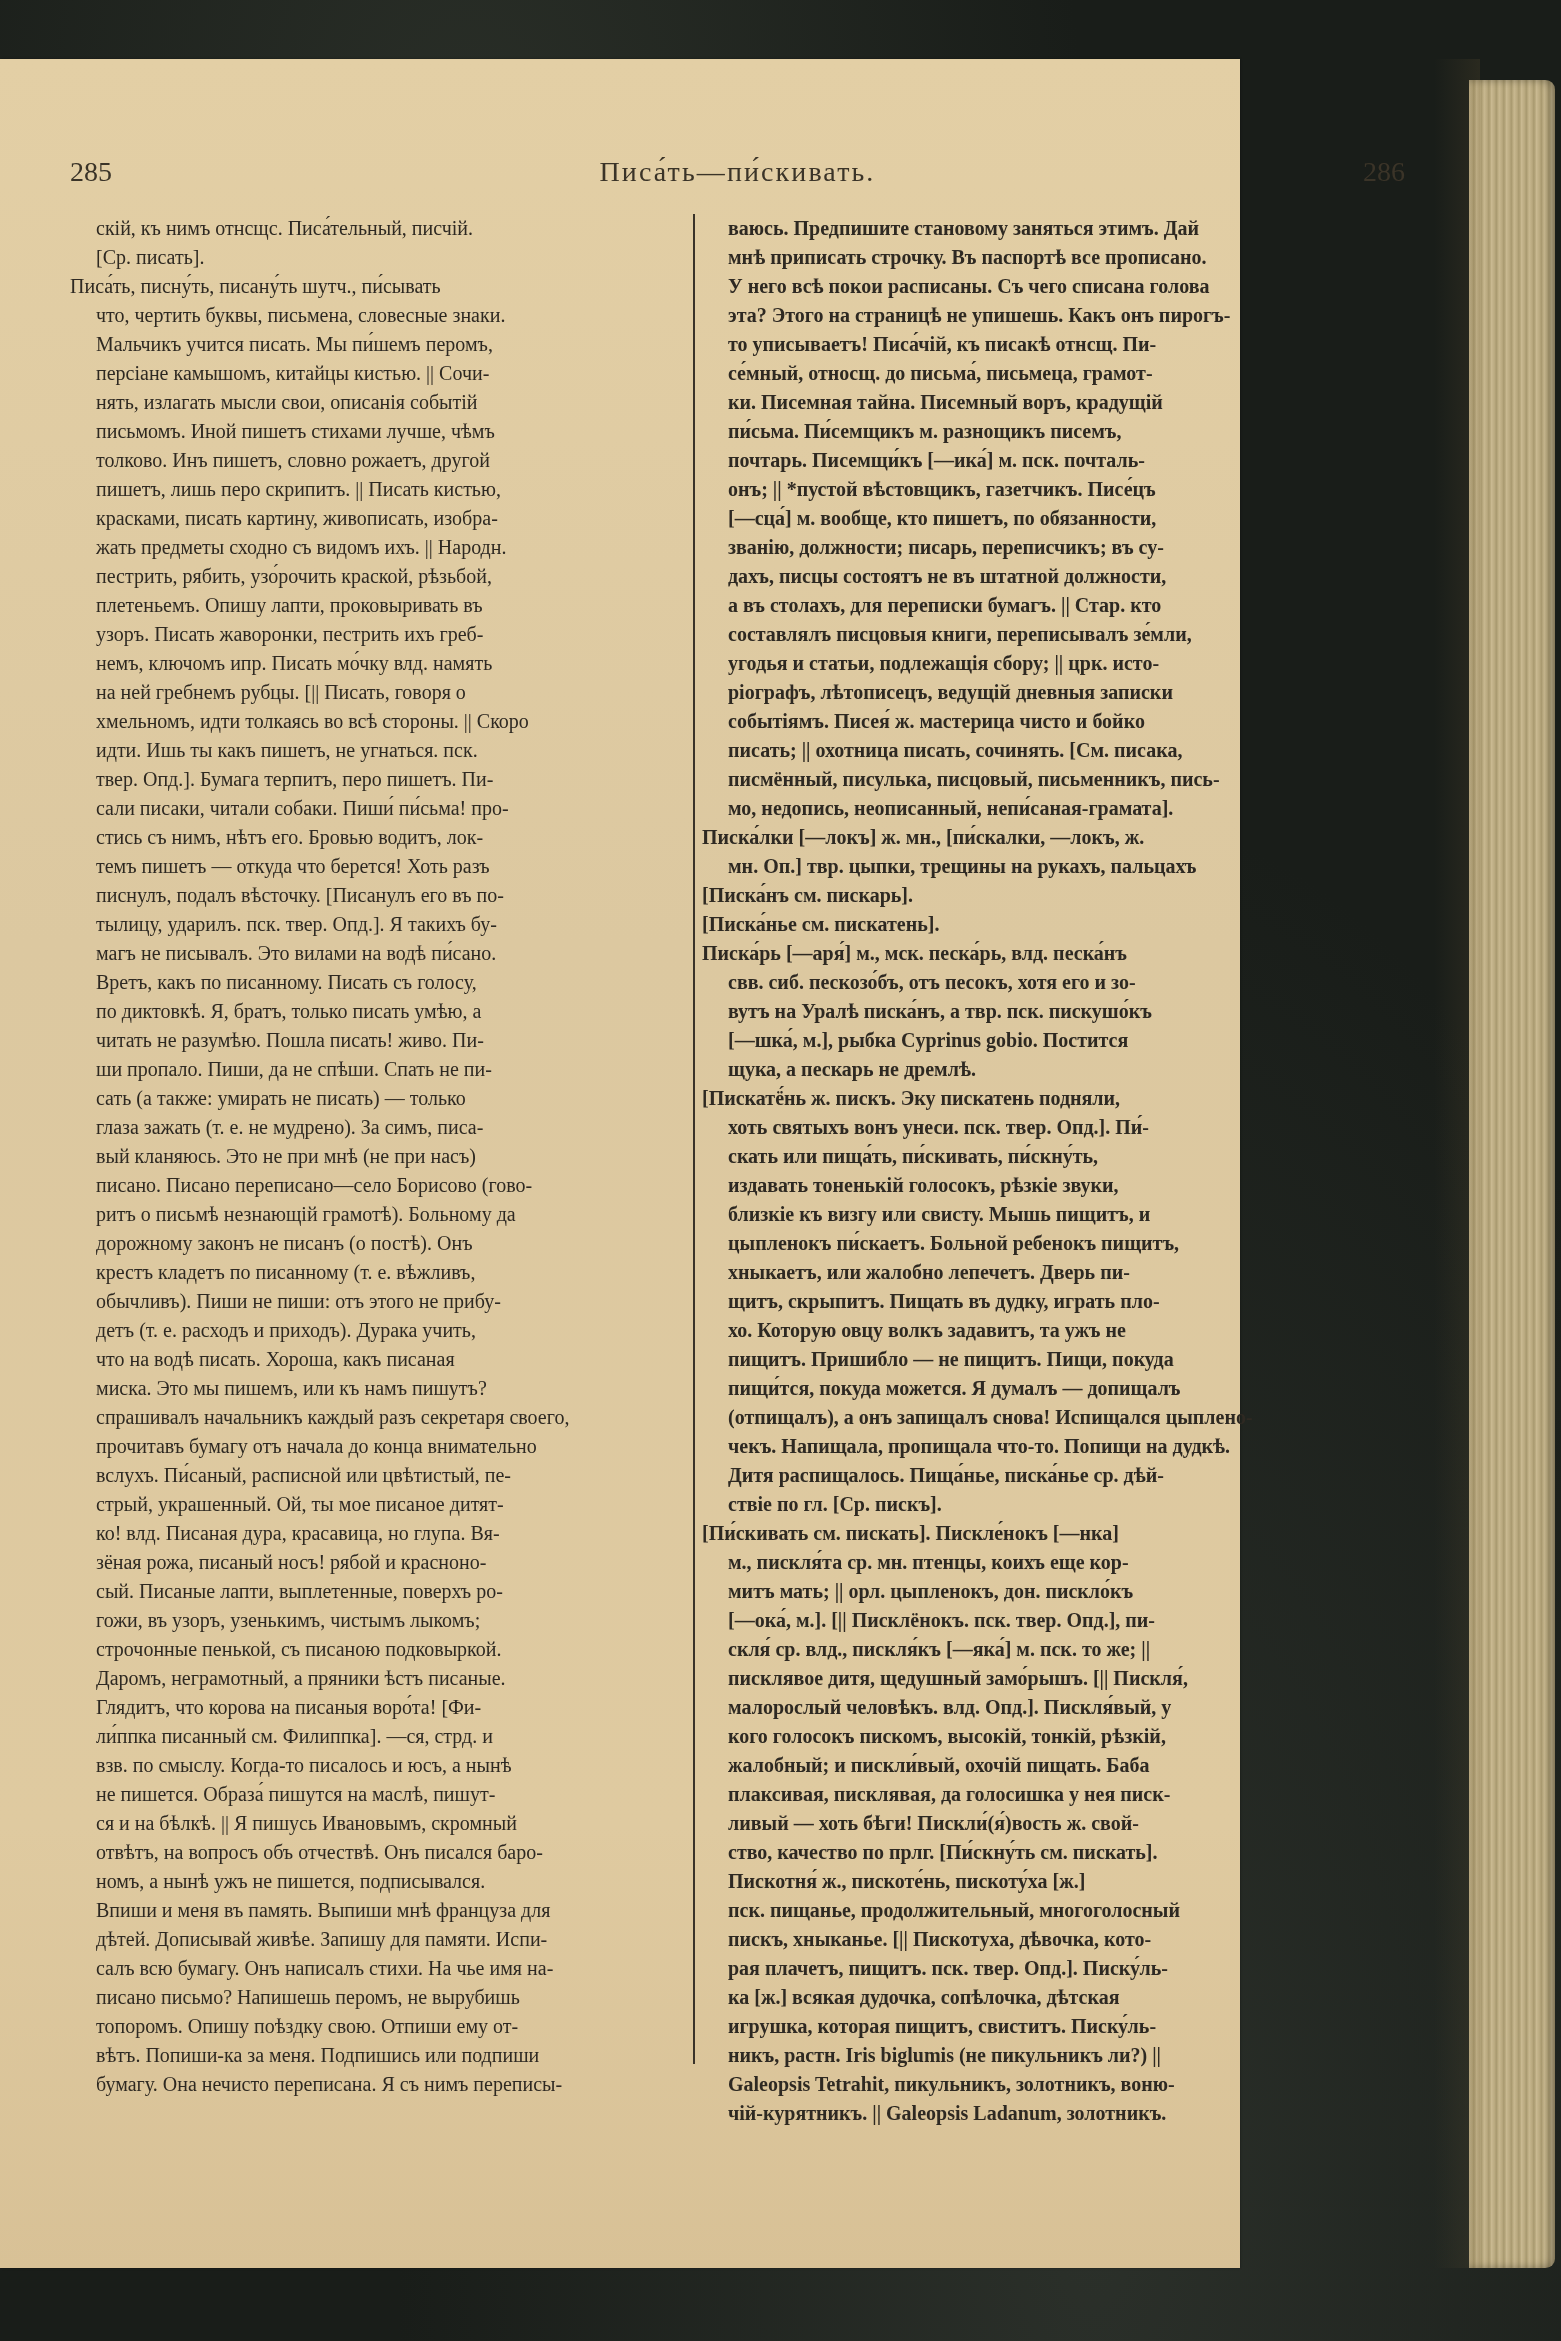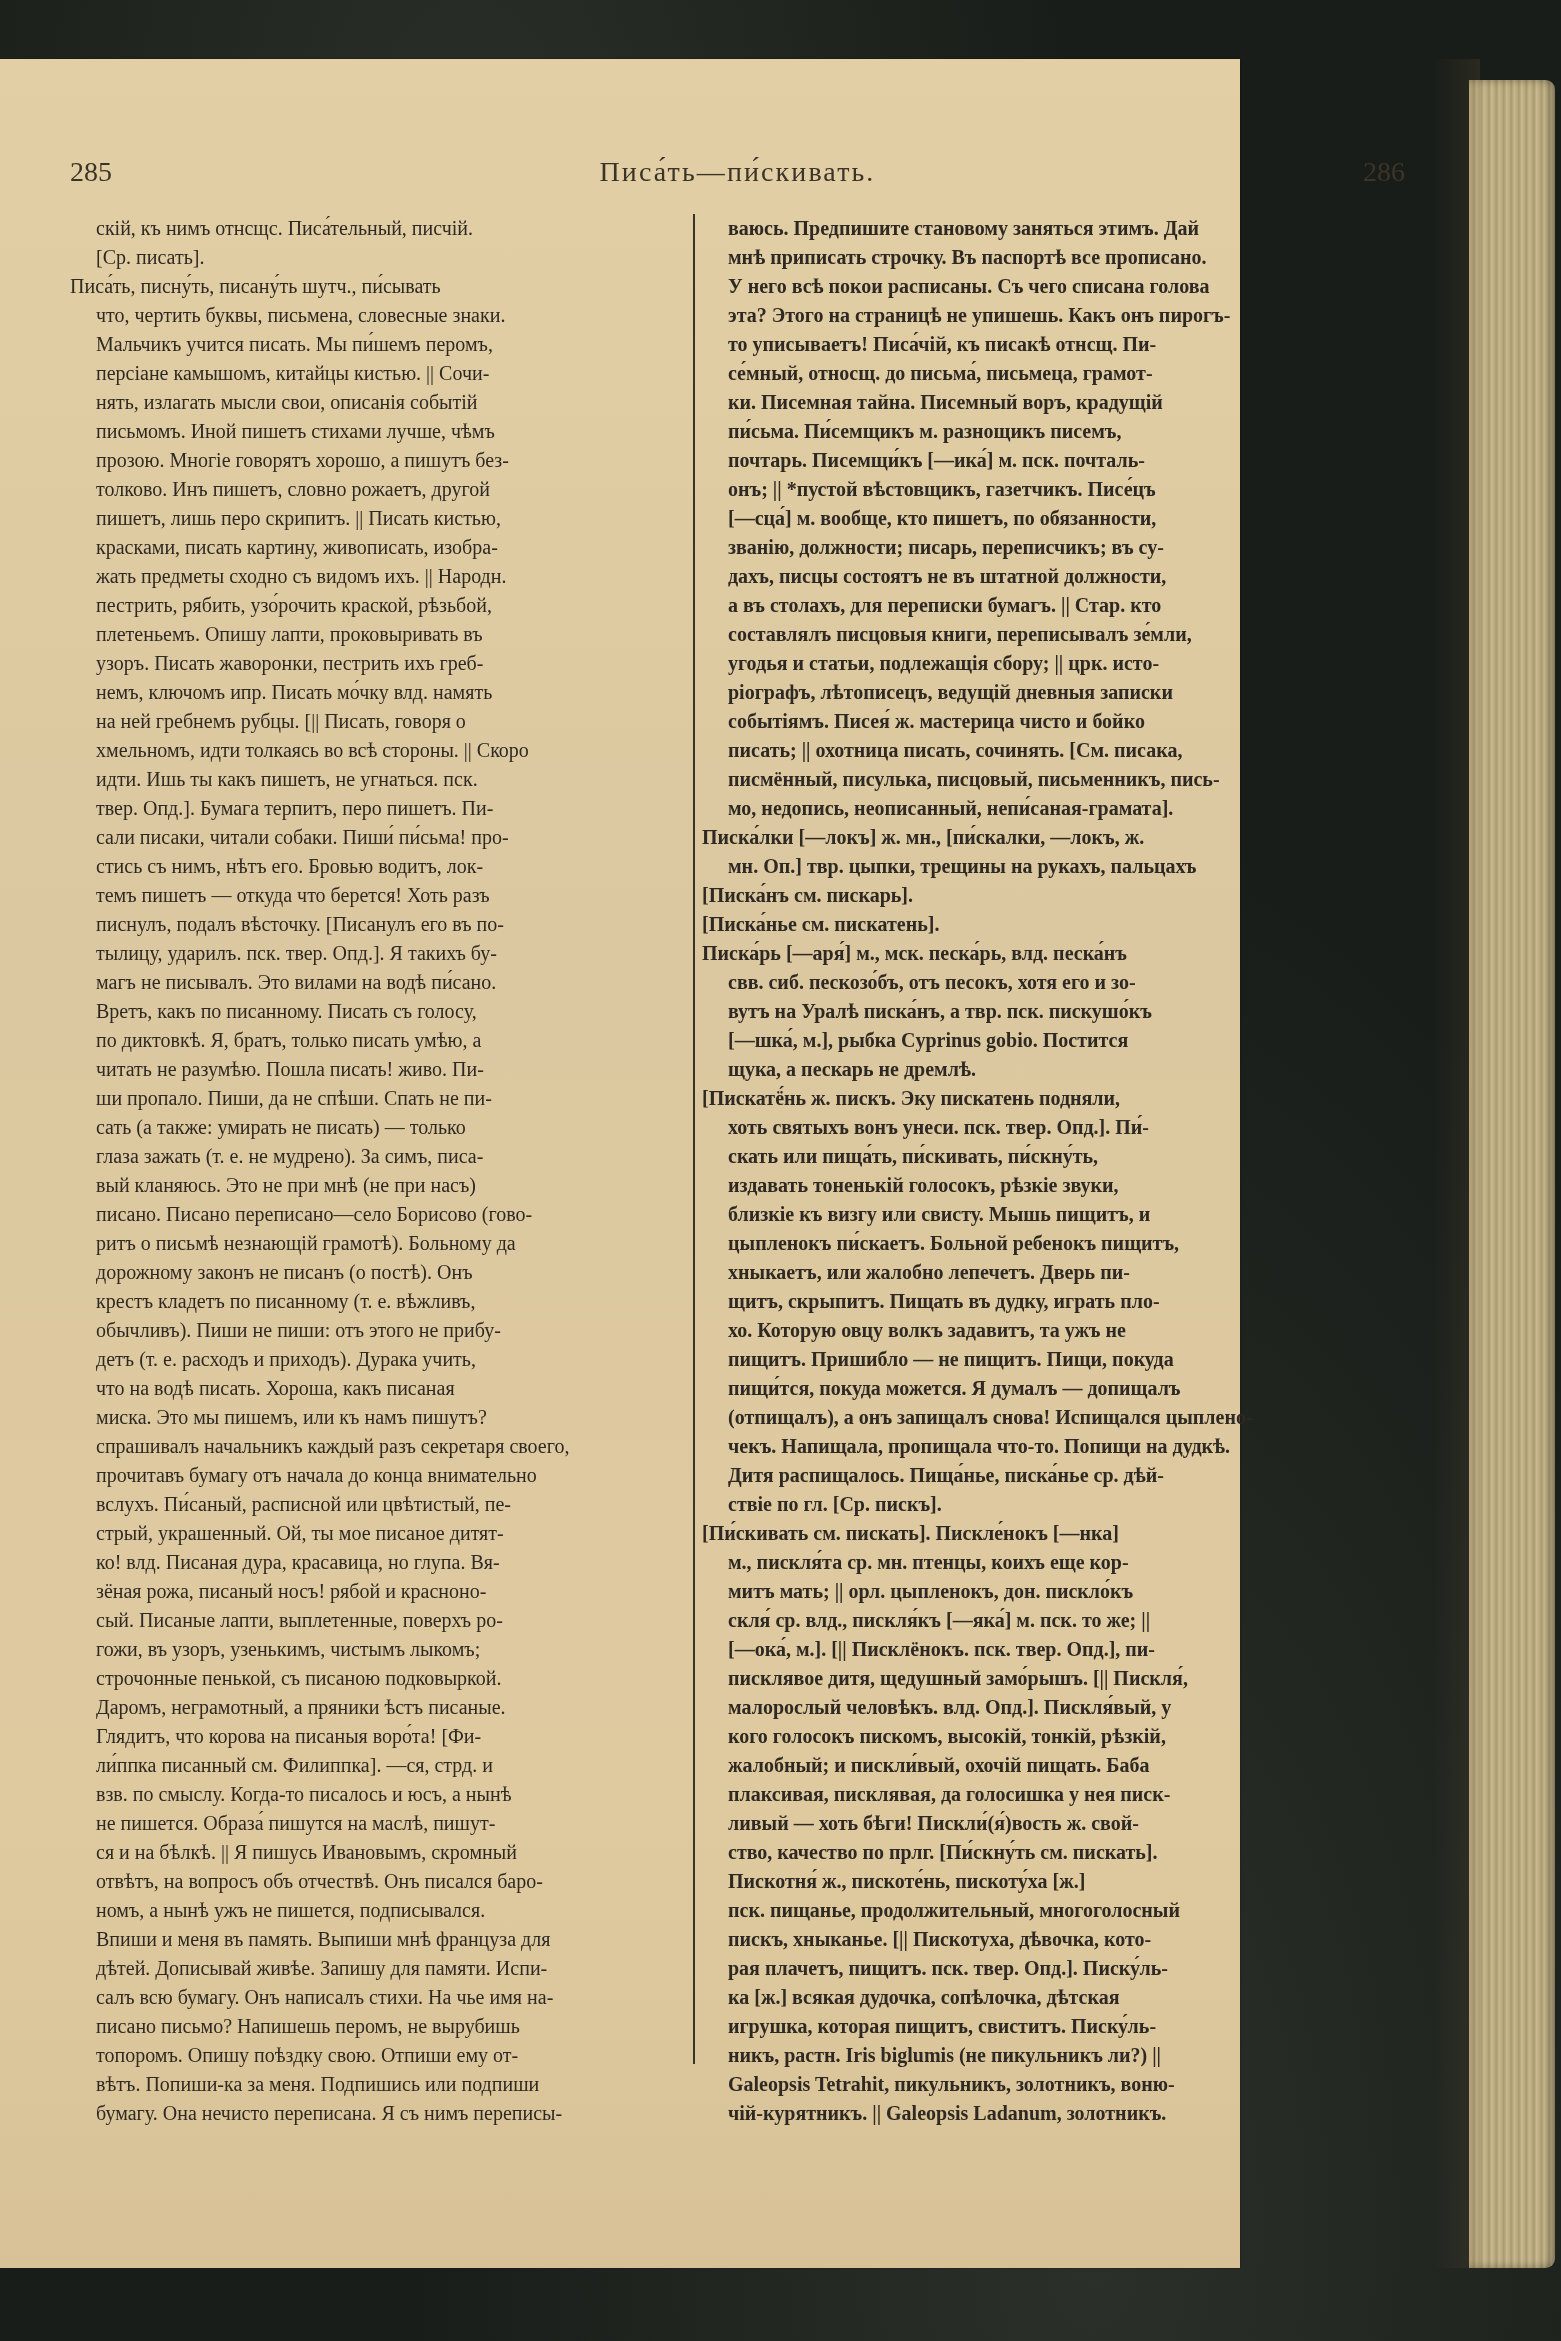--- a/index.html
+++ b/index.html
@@ -71,21 +71,20 @@
 
   <div class="column col-left" id="col-left">
       <span class="line indent">скій, къ нимъ отнсщс. Писа́тельный, писчій.</span>
       <span class="line indent">[Ср. писать].</span>
       <span class="line hang">Писа́ть, писну́ть, писану́ть шутч., пи́сывать</span>
       <span class="line indent">что, чертить буквы, письмена, словесные знаки.</span>
       <span class="line indent">Мальчикъ учится писать. Мы пи́шемъ перомъ,</span>
       <span class="line indent">персіане камышомъ, китайцы кистью. || Сочи-</span>
       <span class="line indent">нять, излагать мысли свои, описанія событій</span>
       <span class="line indent">письмомъ. Иной пишетъ стихами лучше, чѣмъ</span>
-      <span class="line indent">прозою. Многіе говорятъ хорошо, а пишутъ без-</span>
       <span class="line indent">толково. Инъ пишетъ, словно рожаетъ, другой</span>
       <span class="line indent">пишетъ, лишь перо скрипитъ. || Писать кистью,</span>
       <span class="line indent">красками, писать картину, живописать, изобра-</span>
       <span class="line indent">жать предметы сходно съ видомъ ихъ. || Народн.</span>
       <span class="line indent">пестрить, рябить, узо́рочить краской, рѣзьбой,</span>
       <span class="line indent">плетеньемъ. Опишу лапти, проковыривать въ</span>
       <span class="line indent">узоръ. Писать жаворонки, пестрить ихъ греб-</span>
       <span class="line indent">немъ, ключомъ ипр. Писать мо́чку влд. намять</span>
       <span class="line indent">на ней гребнемъ рубцы. [|| Писать, говоря о</span>
       <span class="line indent">хмельномъ, идти толкаясь во всѣ стороны. || Скоро</span>
@@ -180,22 +179,22 @@
       <span class="line indent">хо. Которую овцу волкъ задавитъ, та ужъ не</span>
       <span class="line indent">пищитъ. Пришибло — не пищитъ. Пищи, покуда</span>
       <span class="line indent">пищи́тся, покуда можется. Я думалъ — допищалъ</span>
       <span class="line indent">(отпищалъ), а онъ запищалъ снова! Испищался цыплено-</span>
       <span class="line indent">чекъ. Напищала, пропищала что-то. Попищи на дудкѣ.</span>
       <span class="line indent">Дитя распищалось. Пища́нье, писка́нье ср. дѣй-</span>
       <span class="line indent">ствіе по гл. [Ср. пискъ].</span>
       <span class="line hang">[Пи́скивать см. пискать]. Пискле́нокъ [—нка]</span>
       <span class="line indent">м., пискля́та ср. мн. птенцы, коихъ еще кор-</span>
       <span class="line indent">митъ мать; || орл. цыпленокъ, дон. пискло́къ</span>
+      <span class="line indent">[—ока́, м.]. [|| Писклёнокъ. пск. твер. Опд.], пи-</span>
       <span class="line indent">скля́ ср. влд., пискля́къ [—яка́] м. пск. то же; ||</span>
-      <span class="line indent">[—ока́, м.]. [|| Писклёнокъ. пск. твер. Опд.], пи-</span>
       <span class="line indent">писклявое дитя, щедушный замо́рышъ. [|| Пискля́,</span>
       <span class="line indent">малорослый человѣкъ. влд. Опд.]. Пискля́вый, у</span>
       <span class="line indent">кого голосокъ пискомъ, высокій, тонкій, рѣзкій,</span>
       <span class="line indent">жалобный; и пискли́вый, охочій пищать. Баба</span>
       <span class="line indent">плаксивая, писклявая, да голосишка у нея писк-</span>
       <span class="line indent">ливый — хоть бѣги! Пискли́(я́)вость ж. свой-</span>
       <span class="line indent">ство, качество по прлг. [Пи́скну́ть см. пискать].</span>
       <span class="line indent">Пискотня́ ж., пискоте́нь, пискоту́ха [ж.]</span>
       <span class="line indent">пск. пищанье, продолжительный, многоголосный</span>
       <span class="line indent">пискъ, хныканье. [|| Пискотуха, дѣвочка, кото-</span>

